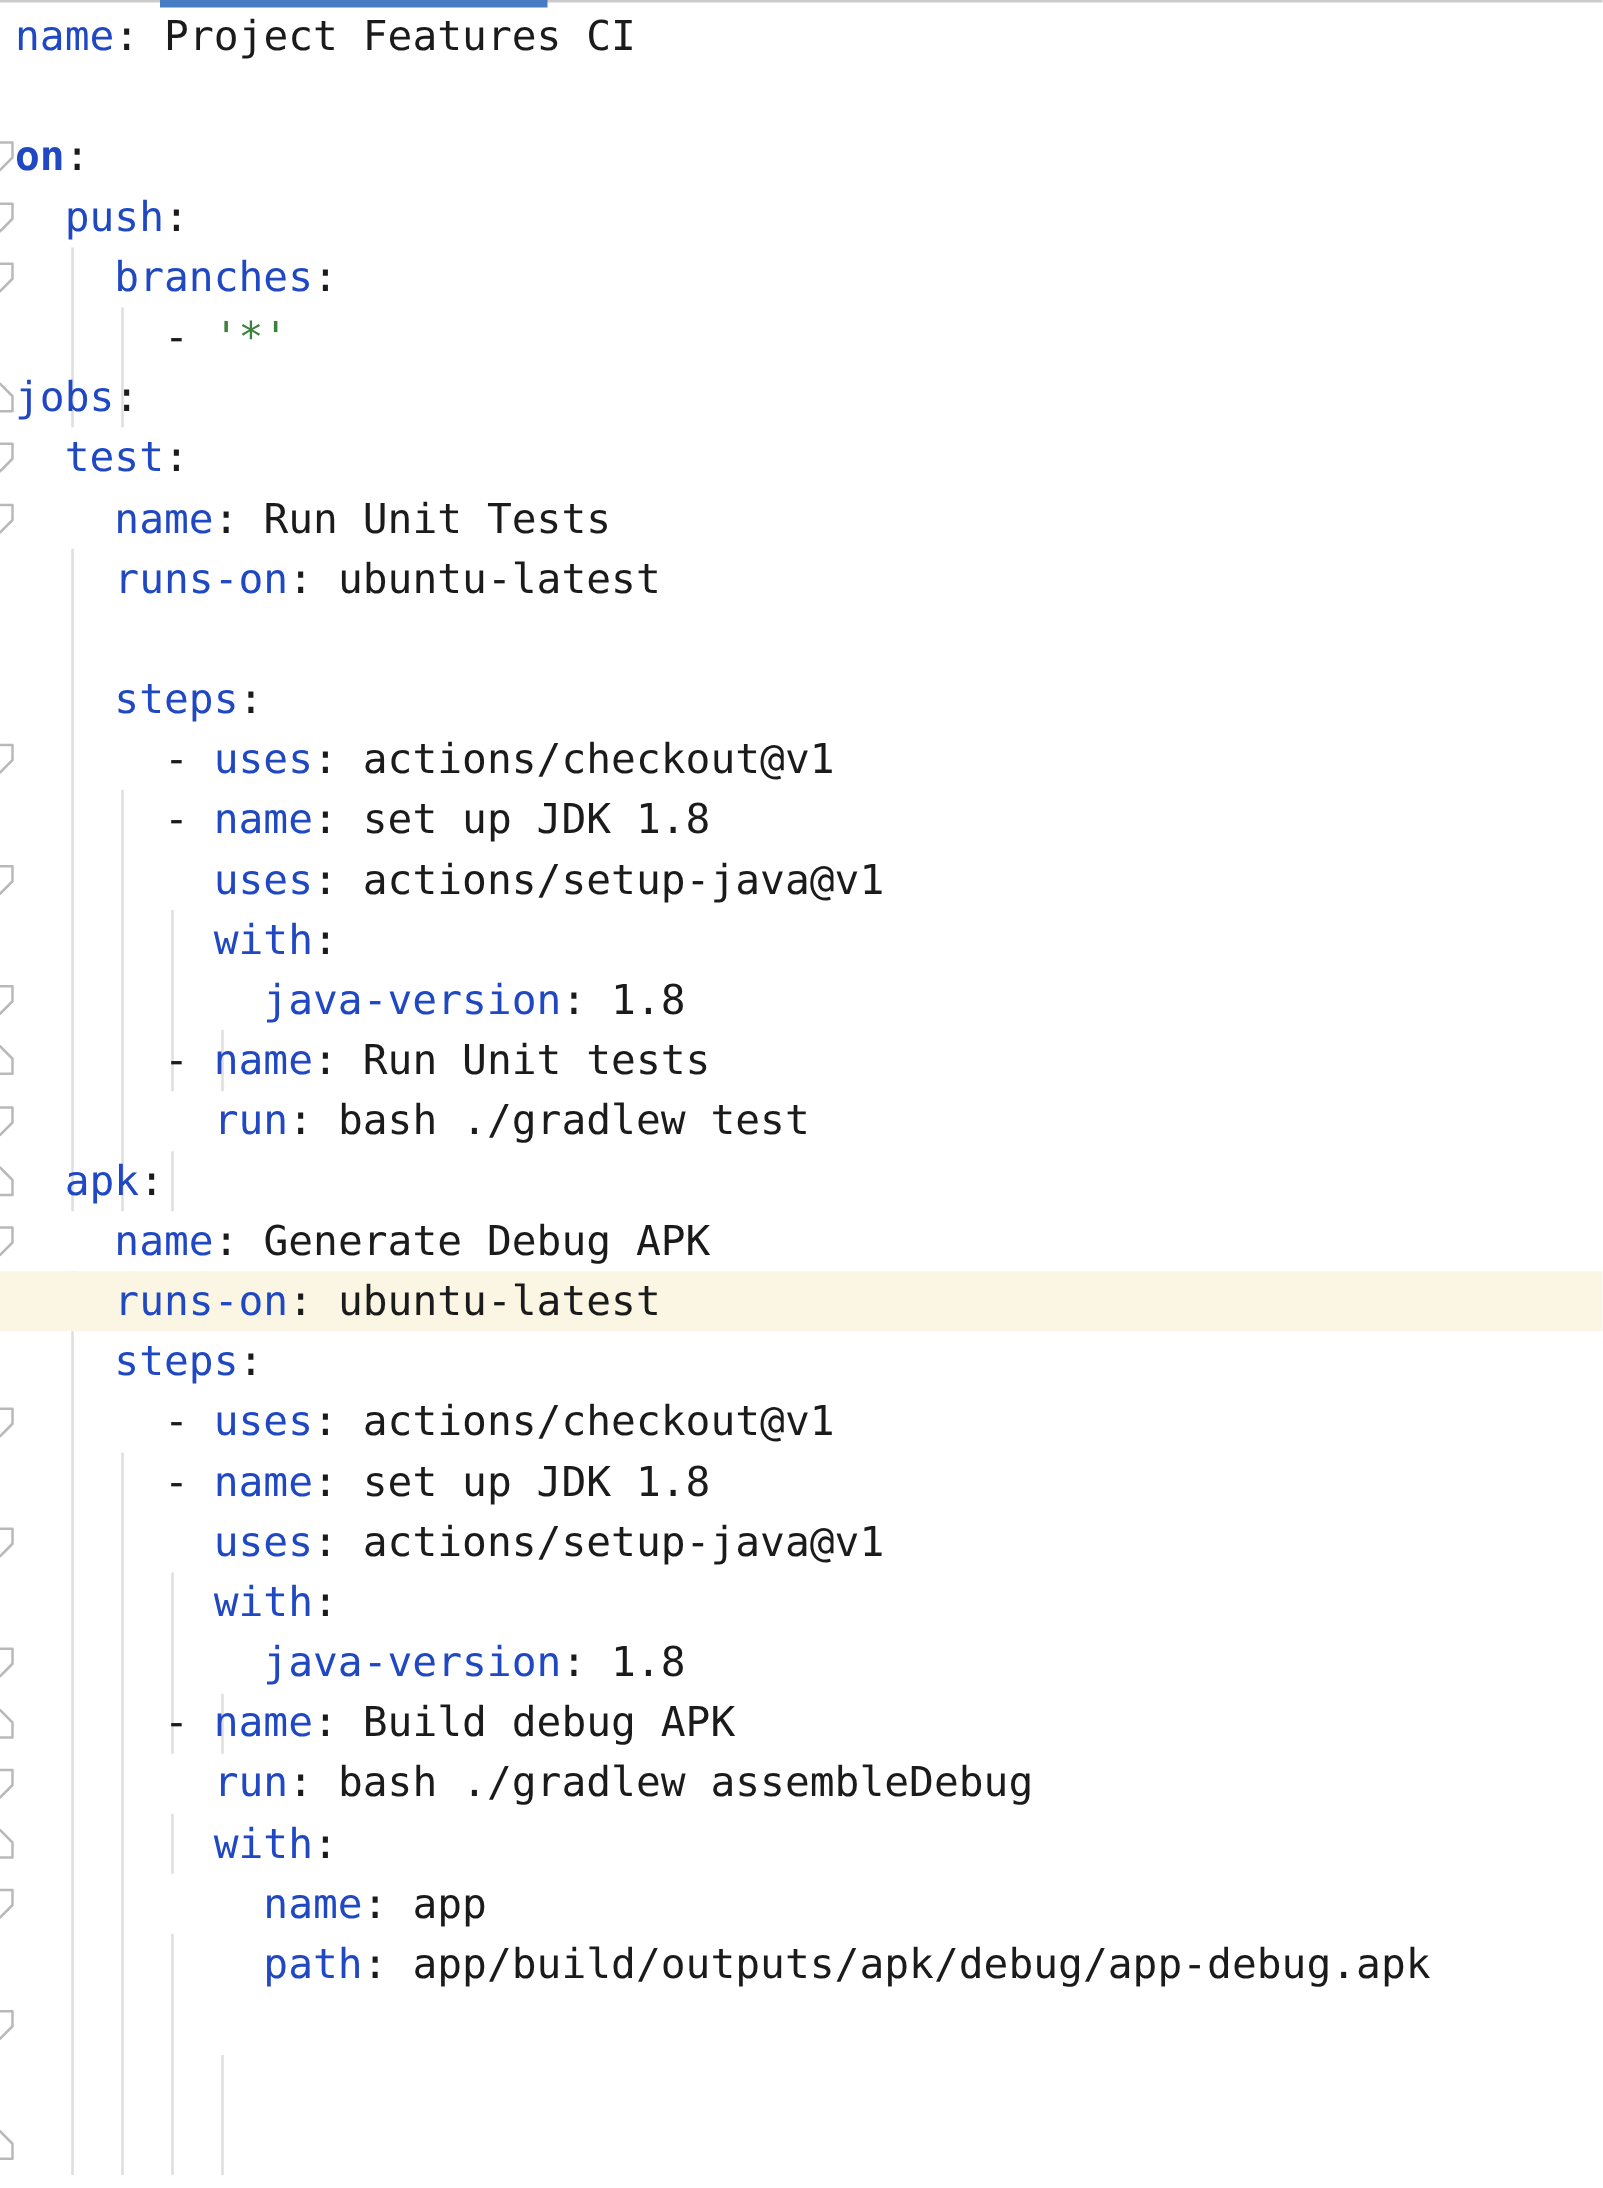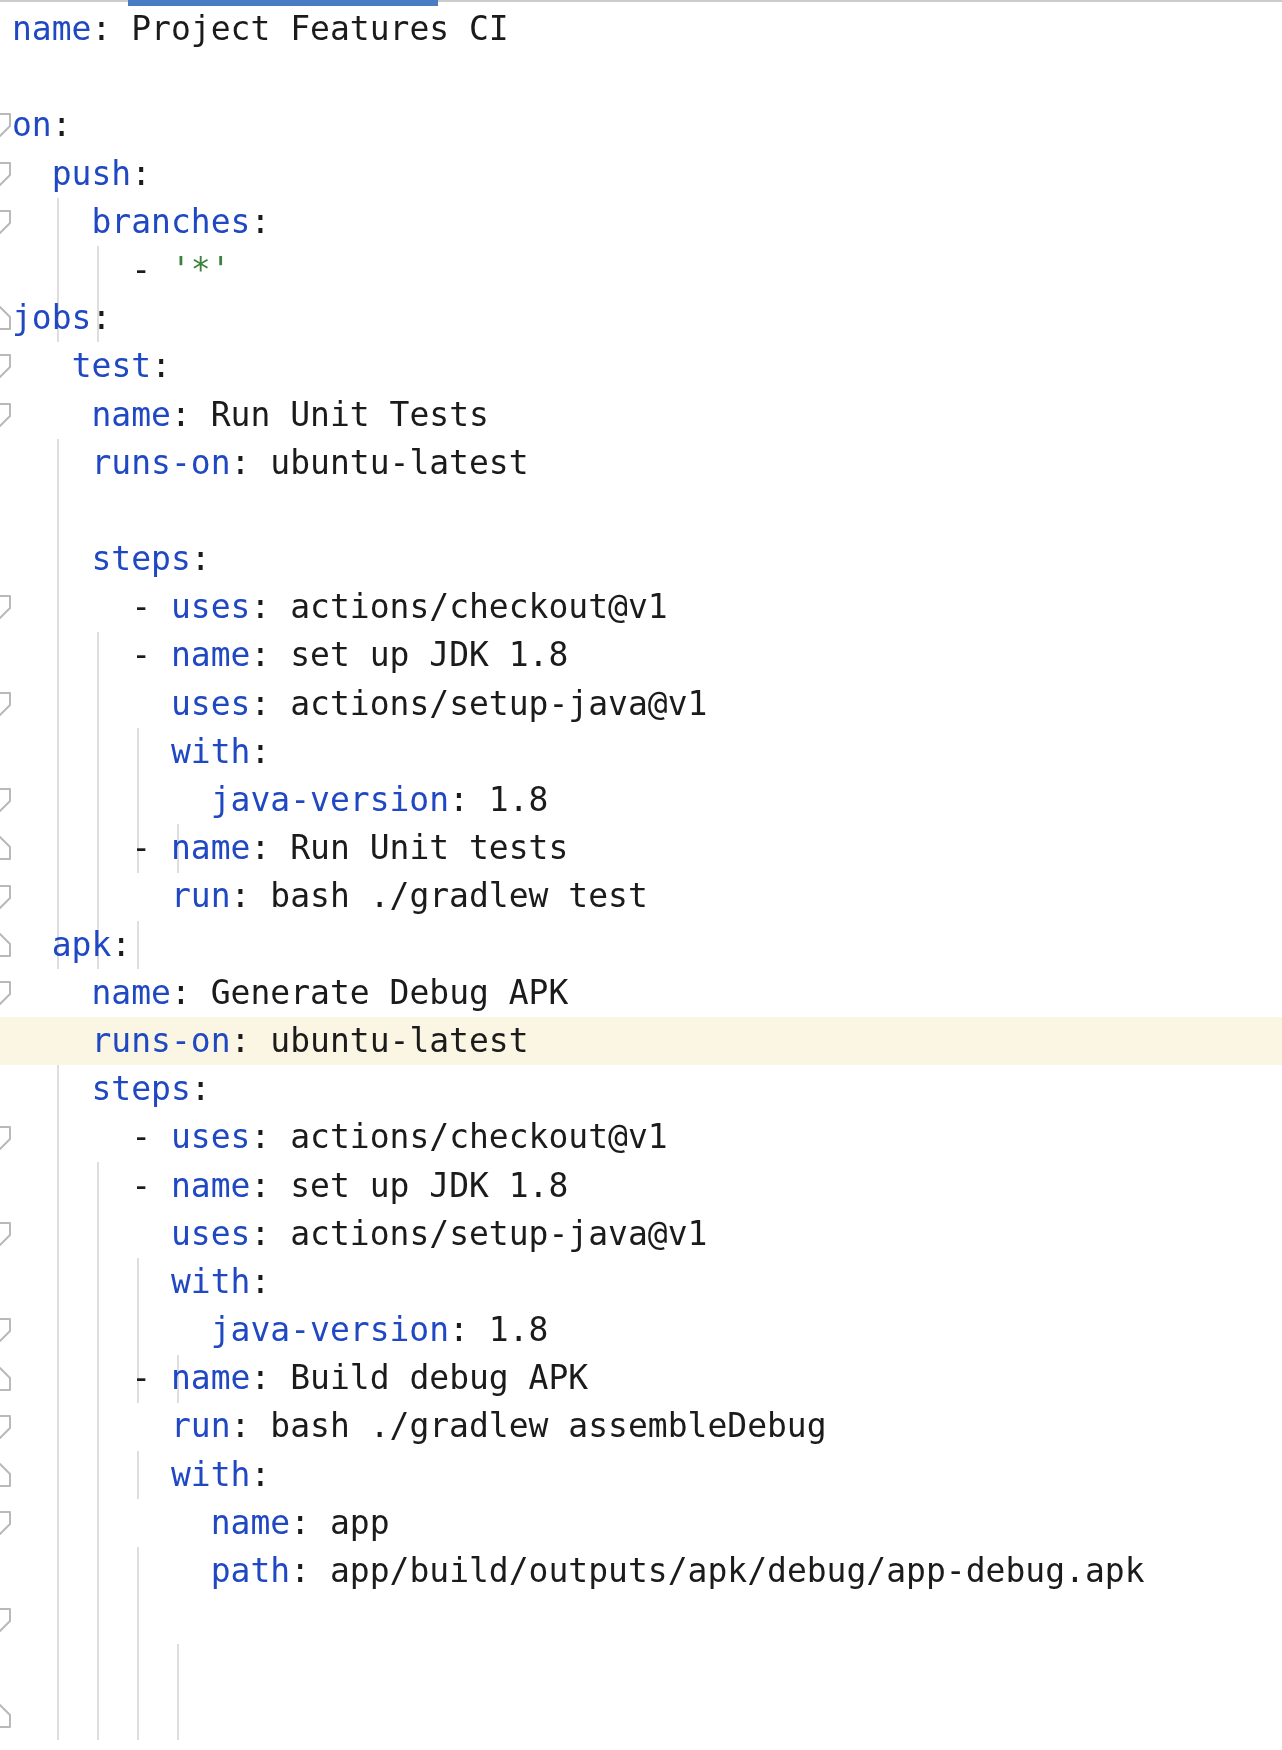--- a/index.html
+++ b/index.html
@@ -64,26 +64,26 @@
       <div class="guide" style="left: 137px; top: 1258.2px; height: 144.6px; background: rgb(222, 222, 222);"></div>
       <div class="guide" style="left: 137px; top: 1451px; height: 48.2px; background: rgb(222, 222, 222);"></div>
       <div class="guide" style="left: 137px; top: 1547.4px; height: 192.8px; background: rgb(222, 222, 222);"></div>
       <div class="guide" style="left: 177px; top: 824.4px; height: 48.2px; background: rgb(222, 222, 222);"></div>
       <div class="guide" style="left: 177px; top: 1354.6px; height: 48.2px; background: rgb(222, 222, 222);"></div>
       <div class="guide" style="left: 177px; top: 1643.8px; height: 96.4px; background: rgb(222, 222, 222);"></div>
     </div>
   <div id="code-lines">
       <div class="line"><span class="tk-k" style="color: rgb(31, 72, 194);">name</span><span class="tk-p" style="color: rgb(27, 27, 27);">: </span><span class="tk-v" style="color: rgb(27, 27, 27);">Project Features CI</span></div>
       <div class="line"></div>
-      <div class="line"><span class="tk-k" style="color: rgb(31, 72, 194);">on</span><span class="tk-p" style="color: rgb(27, 27, 27);">:</span></div>
+      <div class="line"><span class="tk-k" style="color: rgb(31, 72, 194); font-weight: bold;">on</span><span class="tk-p" style="color: rgb(27, 27, 27);">:</span></div>
       <div class="line"><span class="tk-p" style="color: rgb(27, 27, 27);">  </span><span class="tk-k" style="color: rgb(31, 72, 194);">push</span><span class="tk-p" style="color: rgb(27, 27, 27);">:</span></div>
       <div class="line"><span class="tk-p" style="color: rgb(27, 27, 27);">    </span><span class="tk-k" style="color: rgb(31, 72, 194);">branches</span><span class="tk-p" style="color: rgb(27, 27, 27);">:</span></div>
       <div class="line"><span class="tk-p" style="color: rgb(27, 27, 27);">      - </span><span class="tk-s" style="color: rgb(60, 130, 60);">'*'</span></div>
       <div class="line"><span class="tk-k" style="color: rgb(31, 72, 194);">jobs</span><span class="tk-p" style="color: rgb(27, 27, 27);">:</span></div>
-      <div class="line"><span class="tk-p" style="color: rgb(27, 27, 27);">  </span><span class="tk-k" style="color: rgb(31, 72, 194); margin-left: 20px;">test</span><span class="tk-p" style="color: rgb(27, 27, 27);">:</span></div>
+      <div class="line"><span class="tk-p" style="color: rgb(27, 27, 27);">  </span><span class="tk-k" style="color: rgb(31, 72, 194);">test</span><span class="tk-p" style="color: rgb(27, 27, 27);">:</span></div>
       <div class="line"><span class="tk-p" style="color: rgb(27, 27, 27);">    </span><span class="tk-k" style="color: rgb(31, 72, 194);">name</span><span class="tk-p" style="color: rgb(27, 27, 27);">: </span><span class="tk-v" style="color: rgb(27, 27, 27);">Run Unit Tests</span></div>
       <div class="line"><span class="tk-p" style="color: rgb(27, 27, 27);">    </span><span class="tk-k" style="color: rgb(31, 72, 194);">runs-on</span><span class="tk-p" style="color: rgb(27, 27, 27);">: </span><span class="tk-v" style="color: rgb(27, 27, 27);">ubuntu-latest</span></div>
       <div class="line"></div>
       <div class="line"><span class="tk-p" style="color: rgb(27, 27, 27);">    </span><span class="tk-k" style="color: rgb(31, 72, 194);">steps</span><span class="tk-p" style="color: rgb(27, 27, 27);">:</span></div>
       <div class="line"><span class="tk-p" style="color: rgb(27, 27, 27);">      - </span><span class="tk-k" style="color: rgb(31, 72, 194);">uses</span><span class="tk-p" style="color: rgb(27, 27, 27);">: </span><span class="tk-v" style="color: rgb(27, 27, 27);">actions/checkout@v1</span></div>
       <div class="line"><span class="tk-p" style="color: rgb(27, 27, 27);">      - </span><span class="tk-k" style="color: rgb(31, 72, 194);">name</span><span class="tk-p" style="color: rgb(27, 27, 27);">: </span><span class="tk-v" style="color: rgb(27, 27, 27);">set up JDK 1.8</span></div>
       <div class="line"><span class="tk-p" style="color: rgb(27, 27, 27);">        </span><span class="tk-k" style="color: rgb(31, 72, 194);">uses</span><span class="tk-p" style="color: rgb(27, 27, 27);">: </span><span class="tk-v" style="color: rgb(27, 27, 27);">actions/setup-java@v1</span></div>
       <div class="line"><span class="tk-p" style="color: rgb(27, 27, 27);">        </span><span class="tk-k" style="color: rgb(31, 72, 194);">with</span><span class="tk-p" style="color: rgb(27, 27, 27);">:</span></div>
       <div class="line"><span class="tk-p" style="color: rgb(27, 27, 27);">          </span><span class="tk-k" style="color: rgb(31, 72, 194);">java-version</span><span class="tk-p" style="color: rgb(27, 27, 27);">: </span><span class="tk-v" style="color: rgb(27, 27, 27);">1.8</span></div>
       <div class="line"><span class="tk-p" style="color: rgb(27, 27, 27);">      - </span><span class="tk-k" style="color: rgb(31, 72, 194);">name</span><span class="tk-p" style="color: rgb(27, 27, 27);">: </span><span class="tk-v" style="color: rgb(27, 27, 27);">Run Unit tests</span></div>

